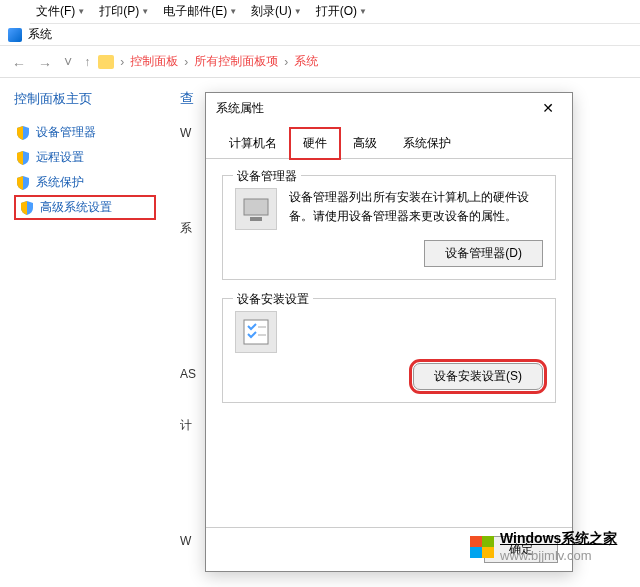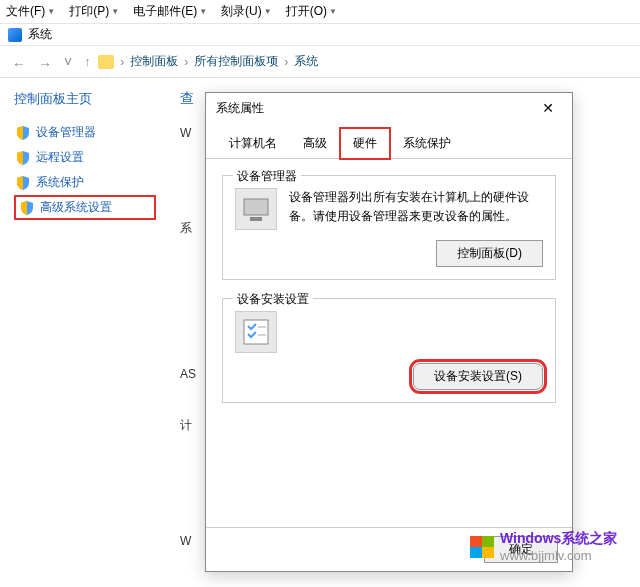--- a/index.html
+++ b/index.html
@@ -1,29 +1,29 @@
 <!DOCTYPE html>
 <html><head>
   <meta charset="utf-8">
   <style>
     * { margin: 0; padding: 0; box-sizing: border-box; font-family: "Microsoft YaHei", sans-serif; }
     body { width: 640px; height: 587px; background: #fff; font-size: 12px; overflow: hidden; position: relative; }
     
-    .menubar { height: 24px; background: #fff; display: flex; align-items: center; padding: 0 6px; gap: 14px; border-bottom: 1px solid #e5e5e5; }
+    .menubar { height: 24px; background: #fff; display: flex; align-items: center; padding: 0 6px; gap: 14px; border-bottom: 1px solid #e5e5e5; margin-left: 30px; }
     .menubar-item { display: flex; align-items: center; gap: 2px; }
     .menu-arrow { font-size: 8px; color: #666; }
     
     .titlebar { height: 22px; background: #fff; display: flex; align-items: center; padding: 0 8px; gap: 6px; border-bottom: 1px solid #e5e5e5; }
     .sys-icon { width: 14px; height: 14px; background: linear-gradient(135deg, #4a9eff, #0066cc); border-radius: 2px; }
     
     .addrbar { height: 32px; background: #fff; display: flex; align-items: center; padding: 0 8px; gap: 4px; border-bottom: 1px solid #e0e0e0; }
     .nav-arrow { color: #888; font-size: 14px; padding: 0 4px; }
     .nav-up { color: #888; font-size: 12px; padding: 0 4px; }
     .folder-icon { width: 16px; height: 14px; background: #ffd966; border-radius: 2px; }
-    .crumb { color: #0c4a6e; }
+    .crumb { color: #ef4444; }
     .crumb-sep { color: #888; padding: 0 2px; }
     
     .content { display: flex; height: calc(100% - 78px); }
     .sidebar { width: 170px; padding: 12px 14px; background: #fff; }
     .sidebar-title { color: #1a5fb4; margin-bottom: 12px; font-size: 13px; }
     .sidebar-item { display: flex; align-items: center; gap: 6px; padding: 4px 2px; color: #1a5fb4; }
     .shield { width: 14px; height: 14px; }
     .highlight-red { border: 2px solid #e03030; padding: 2px 4px; }
     
     .main { flex: 1; padding: 12px 0 0 10px; position: relative; }
@@ -49,21 +49,21 @@
     .group-btn { padding: 4px 20px; border: 1px solid #999; background: #f0f0f0; font-size: 12px; }
     .group-btn.highlight { outline: 3px solid #e03030; outline-offset: 1px; border-radius: 7px; }
     
     .dlg-footer { height: 44px; border-top: 1px solid #ccc; display: flex; align-items: center; justify-content: flex-end; padding: 0 14px; gap: 8px; }
     .dlg-footer-btn { padding: 4px 24px; border: 1px solid #999; background: #f0f0f0; font-size: 12px; }
     
     .watermark { position: absolute; left: 470px; top: 530px; display: flex; align-items: center; gap: 6px; font-size: 14px; color: #666; z-index: 10; }
     .wm-icon { width: 24px; height: 22px; display: flex; flex-wrap: wrap; }
     .wm-pane { width: 12px; height: 11px; }
     .wm1 { background: #f25022; } .wm2 { background: #7fba00; } .wm3 { background: #00a4ef; } .wm4 { background: #ffb900; }
-    .wm-text b { color: #6d28d9; }
+    .wm-text b { color: #000000; text-decoration: underline; }
     .wm-url { font-size: 13px; color: #999; }
   </style>
 </head>
 <body>
 
 <div class="menubar">
   <span class="menubar-item">
       <span>文件(F)</span>
       <span class="menu-arrow">▼</span>
     </span>
@@ -147,38 +147,38 @@
   </div>
 </div>
 
 <div class="dialog">
   <div class="dlg-header">
     <span class="dlg-title">系统属性</span>
     <span class="dlg-close">✕</span>
   </div>
   <div class="tabs">
     <div class="tab">计算机名</div>
+    <div class="tab active highlight">硬件</div>
     <div class="tab">高级</div>
-    <div class="tab active highlight">硬件</div>
     <div class="tab">系统保护</div>
   </div>
   <div class="dlg-body">
     <div class="group">
       <span class="group-title">设备管理器</span>
       <div class="group-content">
         <div class="group-icon">
           <svg width="32" height="32" viewBox="0 0 32 32">
               <rect x="4" y="6" width="24" height="16" fill="#ccc" stroke="#888"></rect>
               <rect x="10" y="24" width="12" height="4" fill="#888"></rect>
             </svg>
         </div>
         <div class="group-text">设备管理器列出所有安装在计算机上的硬件设备。请使用设备管理器来更改设备的属性。</div>
       </div>
       <div class="group-btn-row">
-        <button class="group-btn">控制面板(D)</button>
+        <button class="group-btn">设备管理器(D)</button>
       </div>
     </div>
     <div class="group">
       <span class="group-title">设备安装设置</span>
       <div class="group-content">
         <div class="group-icon">
           <svg width="32" height="32" viewBox="0 0 32 32">
               <rect x="4" y="4" width="24" height="24" fill="#fff" stroke="#888"></rect>
               <path d="M8 10 L11 13 L16 8 M8 18 L11 21 L16 16" stroke="#4a9eff" stroke-width="2" fill="none"></path>
               <line x1="18" y1="11" x2="26" y2="11" stroke="#aaa"></line>

